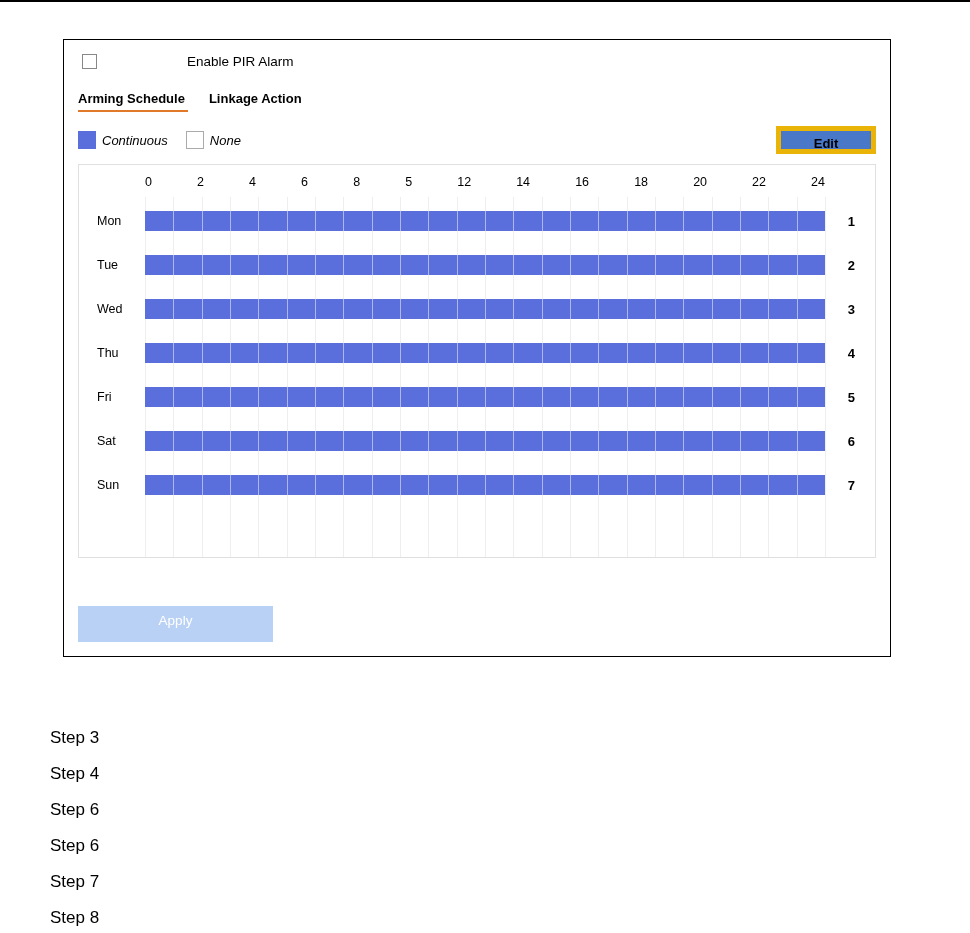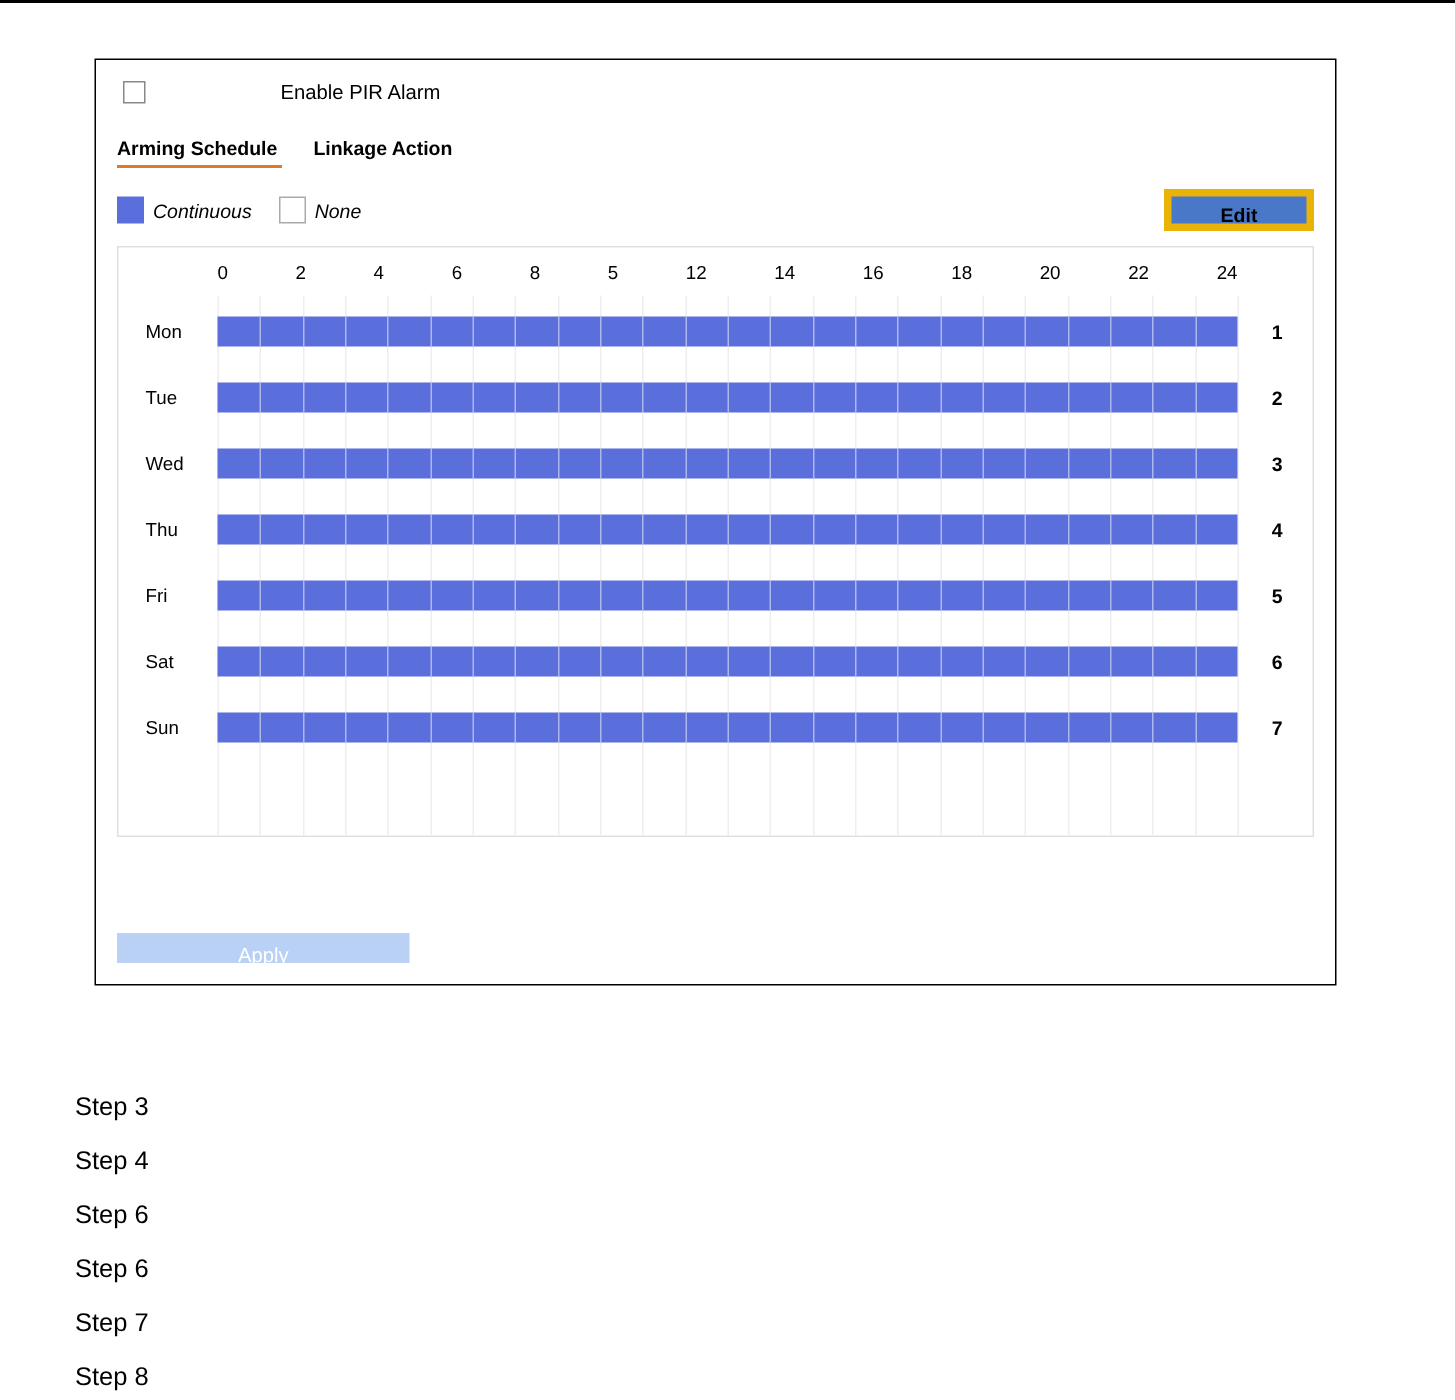--- a/index.html
+++ b/index.html
@@ -161,21 +161,21 @@
     top: 0; bottom: 0;
     width: 1px;
     background: #fff;
     opacity: 0.5;
   }
   .apply-btn {
     position: absolute;
     left: 14px;
     bottom: 14px;
     width: 195px;
-    height: 20px;
+    height: 36px;
     background: #b9d1f4;
     color: #fff;
     font-size: 13.5px;
     text-align: center;
     line-height: 30px;
     cursor: pointer;
   }
   .figure-caption {
     position: absolute;
     left: 0; right: 0;

